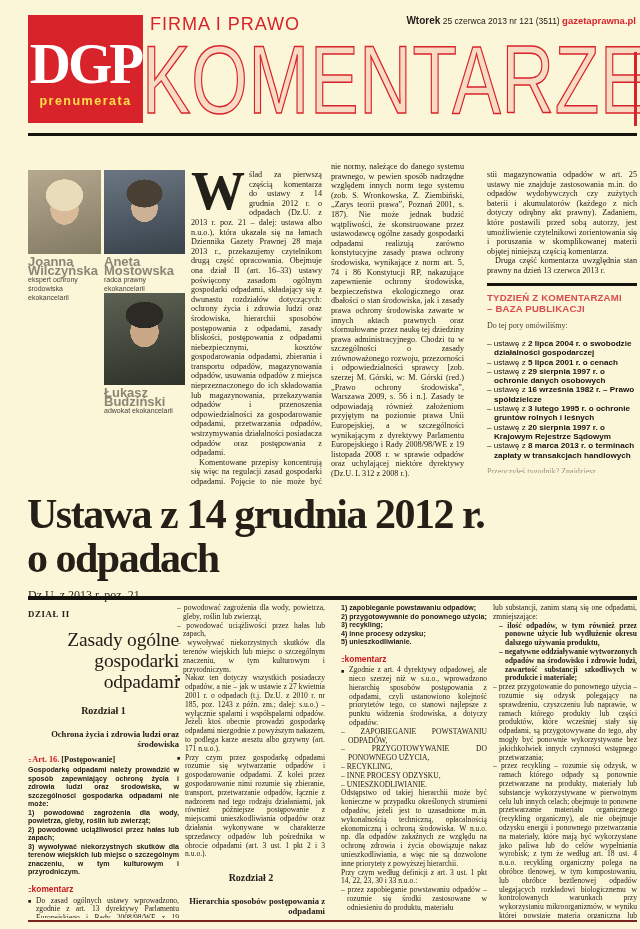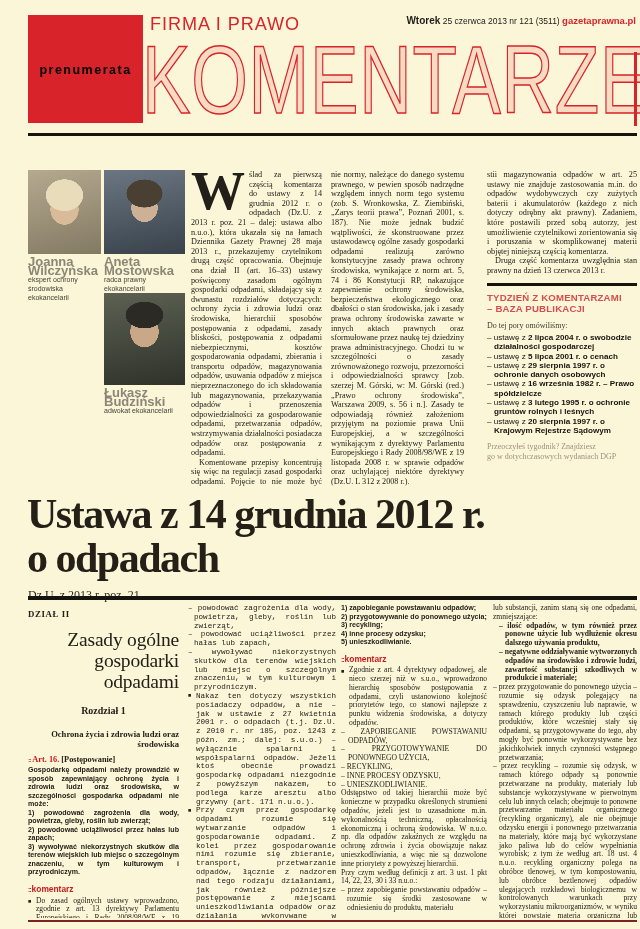--- a/index.html
+++ b/index.html
@@ -19,21 +19,21 @@
     font-family:"Liberation Sans",sans-serif;font-size:19px;font-weight:400;
     letter-spacing:1px;transform:scaleX(.95);transform-origin:left top;}
   #dateline{right:4px;top:15px;font-family:"Liberation Sans",sans-serif;
     font-size:8.5px;color:var(--ink);}
   #dateline .day{font-weight:700;font-size:10px;}
   #dateline .site{color:var(--red);font-weight:700;font-size:9.5px;}
   #logo-box{left:28px;top:15px;width:115px;height:108px;background:var(--red);
     display:flex;flex-direction:column;align-items:center;justify-content:center;}
   #logo-main{color:#fff;font-family:"Liberation Serif",serif;font-weight:700;
     font-size:57px;line-height:56px;letter-spacing:-3px;margin-top:6px;}
-  #logo-sub{color:#000000;font-family:"Liberation Sans",sans-serif;font-weight:700;
+  #logo-sub{color:#fde047;font-family:"Liberation Sans",sans-serif;font-weight:700;
     font-size:12.5px;letter-spacing:1.5px;margin-top:2px;}
   #masthead-title{left:142px;top:34px;width:500px;
     font-family:"Liberation Sans",sans-serif;font-size:97px;line-height:92px;
     color:rgba(216,35,42,.12);-webkit-text-stroke:1.5px var(--red);
     letter-spacing:1px;transform:scaleX(.75);transform-origin:left top;white-space:nowrap;}
   #masthead-rule{left:28px;top:133px;width:609px;height:3px;background:#16140f;}
   #masthead-redline{left:634px;top:52px;width:3px;height:74px;background:var(--red);}
 
   
   .photo{overflow:hidden;}
@@ -52,48 +52,48 @@
   .caption{font-family:"Liberation Sans",sans-serif;line-height:9px;}
   .caption .nm{color:var(--gray);font-weight:700;font-size:13px;display:block;}
   .caption .rl{color:#44413a;font-size:7px;display:block;}
   #caption-1{left:28px;top:257px;width:75px;}
   #caption-2{left:104px;top:257px;width:84px;}
   #caption-3{left:104px;top:388px;width:84px;}
 
   
   .icol{font-size:8.2px;line-height:9.6px;text-align:justify;overflow:hidden;}
   #icol-1{left:191px;top:170px;width:131px;height:316px;}
-  #icol-2{left:331px;top:170px;width:133px;height:316px;}
+  #icol-2{left:331px;top:162px;width:133px;height:316px;}
   #icol-3{left:487px;top:170px;width:150px;height:112px;}
   .dropcap{float:left;font-size:54px;line-height:40px;font-weight:700;
     margin:1px 4px 0 0;font-family:"Liberation Serif",serif;}
   .b-p{text-indent:0;}
   .b-pi{text-indent:8px;}
 
   
   #sidebar{left:487px;top:283px;width:151px;height:190px;overflow:hidden;}
   #sidebar-rule{width:150px;height:3px;background:#16140f;margin-bottom:6px;}
   .sb-title{color:var(--sbred);font-family:"Liberation Sans",sans-serif;
     font-weight:700;font-size:9.6px;line-height:11px;letter-spacing:.2px;}
-  #sidebar-lead{font-size:8px;margin:7px 0 3px;color:#3c382f;}
+  #sidebar-lead{font-size:8px;margin:7px 0 9px;color:#3c382f;}
   .b-sbitem{font-family:"Liberation Sans",sans-serif;font-size:8.1px;
     line-height:9.3px;padding-left:7px;text-indent:-7px;color:#16140f;}
   .b-sbitem .sbold{font-weight:700;}
   #sidebar-footer{margin-top:7px;font-size:8px;line-height:9.5px;color:#9c9080;}
 
   
   #act-title{left:27px;top:492px;font-family:"Liberation Serif",serif;
     font-weight:700;font-size:42px;line-height:44px;letter-spacing:-1.5px;color:#242017;}
   #act-ref{left:28px;top:580px;font-size:12px;color:#2b2820;margin-top:8px;}
   #act-rule{left:28px;top:596px;width:609px;height:4px;background:#16140f;}
 
   
   .bcol{font-size:7.6px;line-height:8.8px;text-align:justify;overflow:hidden;}
   #bcol-1{left:28px;top:604px;width:151px;height:314px;}
-  #bcol-2{left:188px;top:604px;width:148px;height:314px;font-family:Liberation Mono, monospace;}
+  #bcol-2{left:177px;top:604px;width:148px;height:314px;}
   #bcol-3{left:341px;top:604px;width:146px;height:314px;}
   #bcol-4{left:493px;top:604px;width:144px;height:314px;}
 
   .b-dzial{font-weight:700;font-size:8.8px;letter-spacing:.6px;margin:6px 0 10px;}
   .b-h1{font-size:19.5px;line-height:21px;font-weight:400;letter-spacing:-.2px;
     margin:0 0 14px;text-align:right;}
   .b-rozdzial{font-size:10px;font-weight:700;margin:15px 0 13px;text-align:center;}
   .b-h2{font-size:8.6px;font-weight:700;line-height:10px;margin:0 0 7px;text-align:right;}
   .b-art{margin:3px 0 2px;font-size:8.3px;font-weight:700;text-align:left;}
   .b-art .mark,.b-kom .mark{color:var(--artred);font-size:7px;letter-spacing:-1px;}
@@ -114,20 +114,21 @@
 </head>
 <body>
 
 <div class="abs" id="section-label">FIRMA I PRAWO</div>
 <div class="abs" id="dateline">
   <span class="day">Wtorek</span>
   <span>25 czerwca 2013 nr 121 (3511)</span>
   <span class="site">gazetaprawna.pl</span>
 </div>
 <div class="abs" id="logo-box">
+  <div id="logo-main">DGP</div>
   <div id="logo-sub">prenumerata</div>
 </div>
 <div class="abs" id="masthead-title">KOMENTARZE</div>
 <div class="abs" id="masthead-rule"></div>
 <div class="abs" id="masthead-redline"></div>
 
 <div class="abs photo" id="photo-1"></div>
 <div class="abs photo" id="photo-2"></div>
 <div class="abs photo" id="photo-3"></div>
 <div class="abs caption" id="caption-1">
@@ -160,20 +161,21 @@
   <div class="sb-title">TYDZIEŃ Z KOMENTARZAMI</div>
   <div class="sb-title">– BAZA PUBLIKACJI</div>
   <div id="sidebar-lead">Do tej pory omówiliśmy:</div>
   <div id="sidebar-list">
       <div class="b-sbitem"><span class="spre">– ustawę z </span><span class="sbold">2 lipca 2004 r. o swobodzie działalności gospodarczej</span></div>
       <div class="b-sbitem"><span class="spre">– ustawę z </span><span class="sbold">5 lipca 2001 r. o cenach</span></div>
       <div class="b-sbitem"><span class="spre">– ustawę z </span><span class="sbold">29 sierpnia 1997 r. o ochronie danych osobowych</span></div>
       <div class="b-sbitem"><span class="spre">– ustawę z </span><span class="sbold">16 września 1982 r. – Prawo spółdzielcze</span></div>
       <div class="b-sbitem"><span class="spre">– ustawę z </span><span class="sbold">3 lutego 1995 r. o ochronie gruntów rolnych i leśnych</span></div>
       <div class="b-sbitem"><span class="spre">– ustawę z </span><span class="sbold">20 sierpnia 1997 r. o Krajowym Rejestrze Sądowym</span></div>
+      <div class="b-sbitem"><span class="spre">– ustawę z </span><span class="sbold">8 marca 2013 r. o terminach zapłaty w transakcjach handlowych</span></div>
     </div>
   <div id="sidebar-footer">
     <div>Przeoczyłeś tygodnik? Znajdziesz</div>
     <div>go w dotychczasowych wydaniach DGP</div>
 
   </div>
 </div>
 
 <div class="abs" id="act-title">
   <div>Ustawa z 14 grudnia 2012 r.</div>

